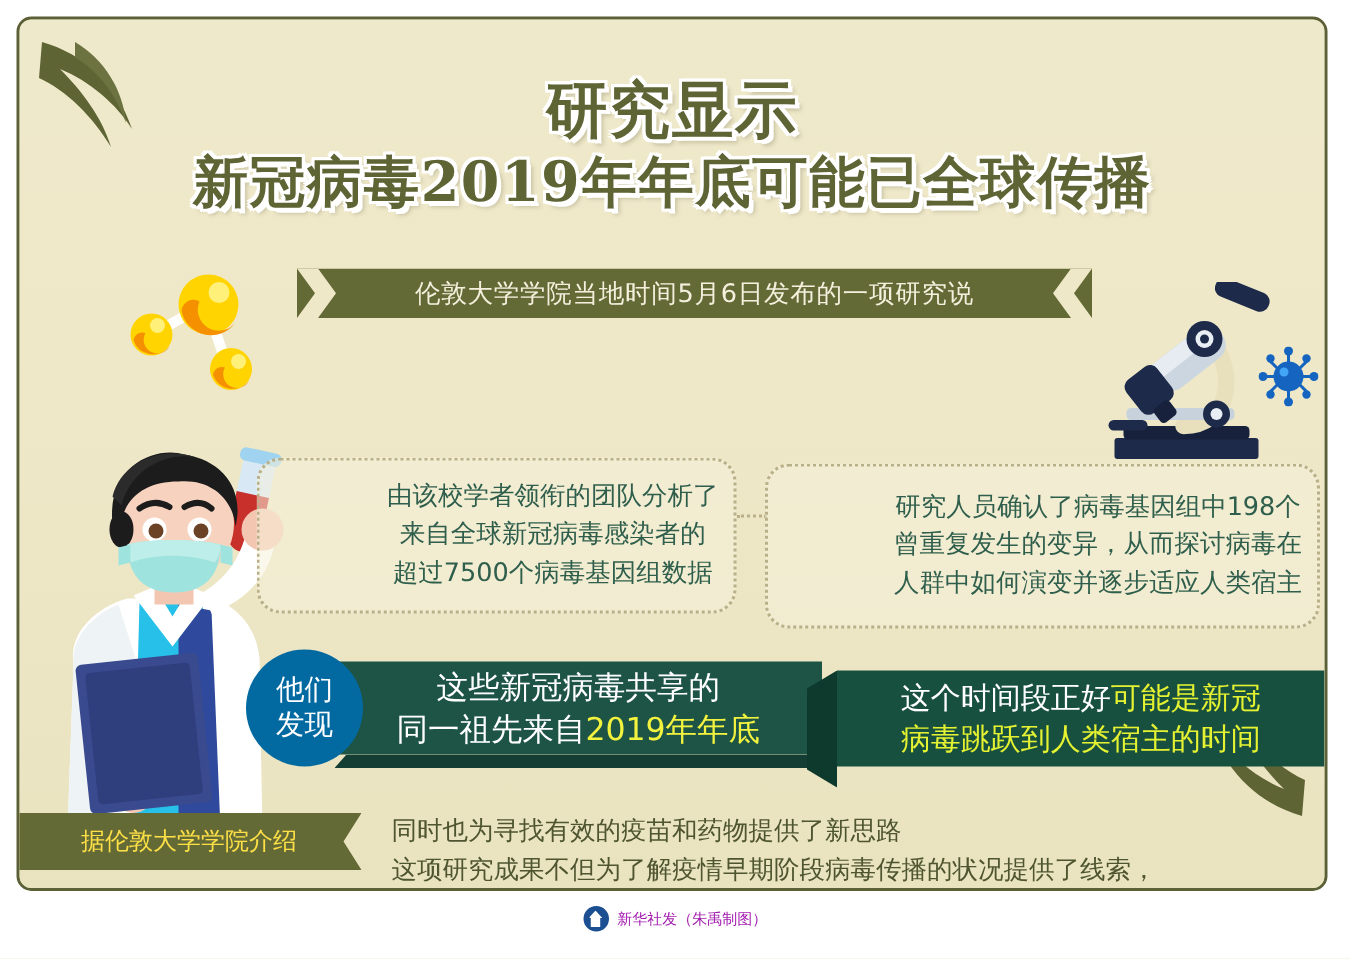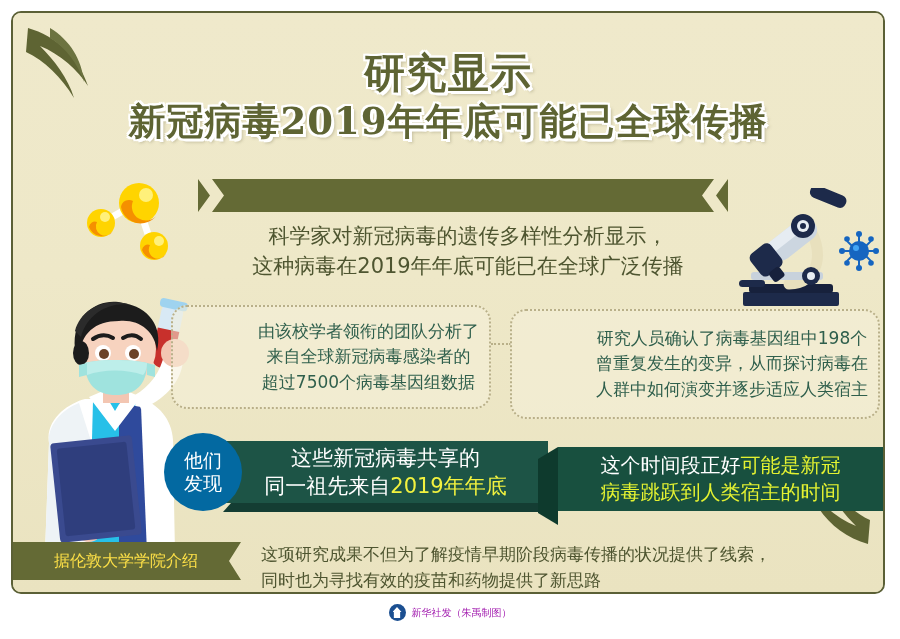--- a/index.html
+++ b/index.html
@@ -314,28 +314,25 @@
     <svg class="illus leaf-br" viewBox="0 0 120 90">
       <path d="M118 88 C 90 80, 68 60, 58 30 C 68 46, 86 62, 106 70 C 92 56, 78 38, 72 18 C 84 38, 102 56, 120 64 Z" fill="#5e6433"></path>
     </svg>
 
     <div class="title-block">
       <div class="title-line title-line1">研究显示</div>
       <div class="title-line title-line2">新冠病毒2019年年底可能已全球传播</div>
     </div>
 
     <div class="ribbon">
+      <span class="ribbon-text">伦敦大学学院当地时间5月6日发布的一项研究说</span>
       <span class="chev chev-l"></span>
       <span class="chev chev-r"></span>
     </div>
 
-    <div class="lede">
-      <div>科学家对新冠病毒的遗传多样性分析显示，</div>
-      <div>这种病毒在2019年年底可能已在全球广泛传播</div>
-    </div>
 
     <svg class="illus molecule" viewBox="0 0 110 95">
       <line x1="34" y1="40" x2="66" y2="22" stroke="#ffffff" stroke-width="7" stroke-linecap="round"></line>
       <line x1="68" y1="26" x2="80" y2="62" stroke="#ffffff" stroke-width="7" stroke-linecap="round"></line>
       <circle cx="68" cy="22" r="20" fill="#ffd400"></circle>
       <path d="M50 26 a20 20 0 0 0 36 8 a14 14 0 0 1 -24 -14 a8 8 0 0 0 -12 6 z" fill="#f59000"></path>
       <circle cx="75" cy="14" r="7" fill="#fff07a"></circle>
       <circle cx="30" cy="42" r="14" fill="#ffd400"></circle>
       <path d="M18 46 a14 14 0 0 0 24 4 a9 9 0 0 1 -16 -9 a6 6 0 0 0 -8 5 z" fill="#f59000"></path>
       <circle cx="34" cy="36" r="5" fill="#fff07a"></circle>
@@ -471,22 +468,22 @@
         <span>这个时间段正好</span><span class="hl-lime">可能是新冠</span><br>
         <span class="hl-lime">病毒跳跃到人类宿主的时间</span>
       </div>
     </div>
 
     <div class="bottom-banner">
       <span class="bottom-banner-text">据伦敦大学学院介绍</span>
     </div>
 
     <div class="bottom-text">
+      <div>同时也为寻找有效的疫苗和药物提供了新思路</div>
       <div>这项研究成果不但为了解疫情早期阶段病毒传播的状况提供了线索，</div>
-      <div>同时也为寻找有效的疫苗和药物提供了新思路</div>
     </div>
 
   </div>
 
   <div class="footer">
     <span class="xinhua-logo"></span>
     <span class="footer-text">新华社发（朱禹制图）</span>
   </div>
 
 </div>

